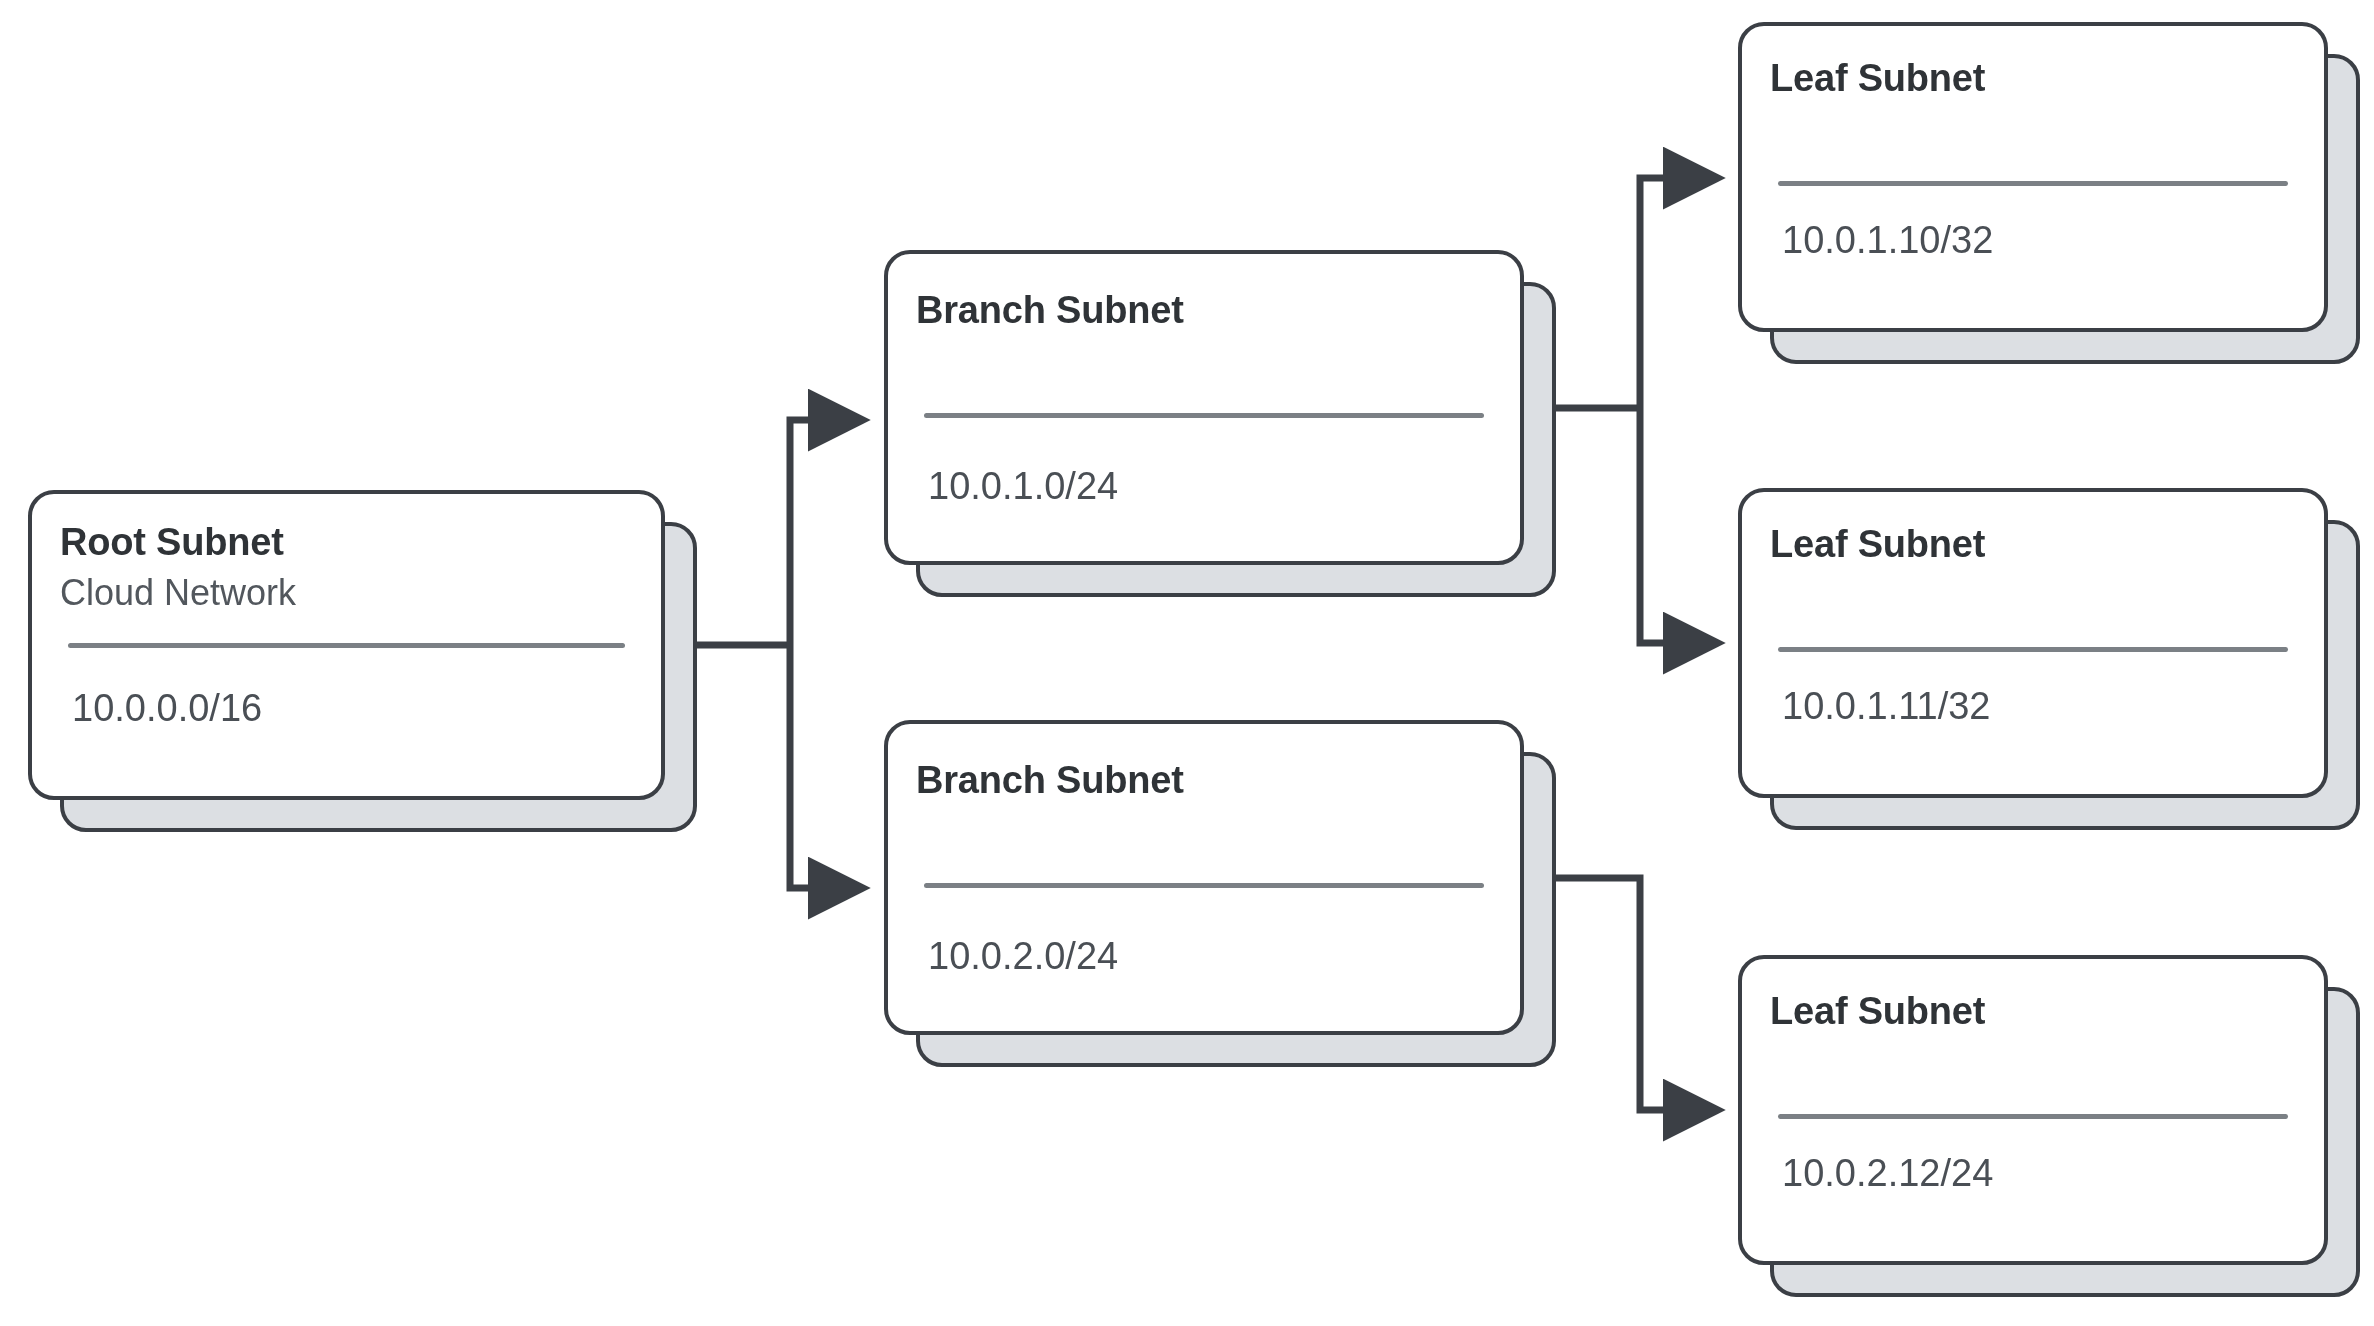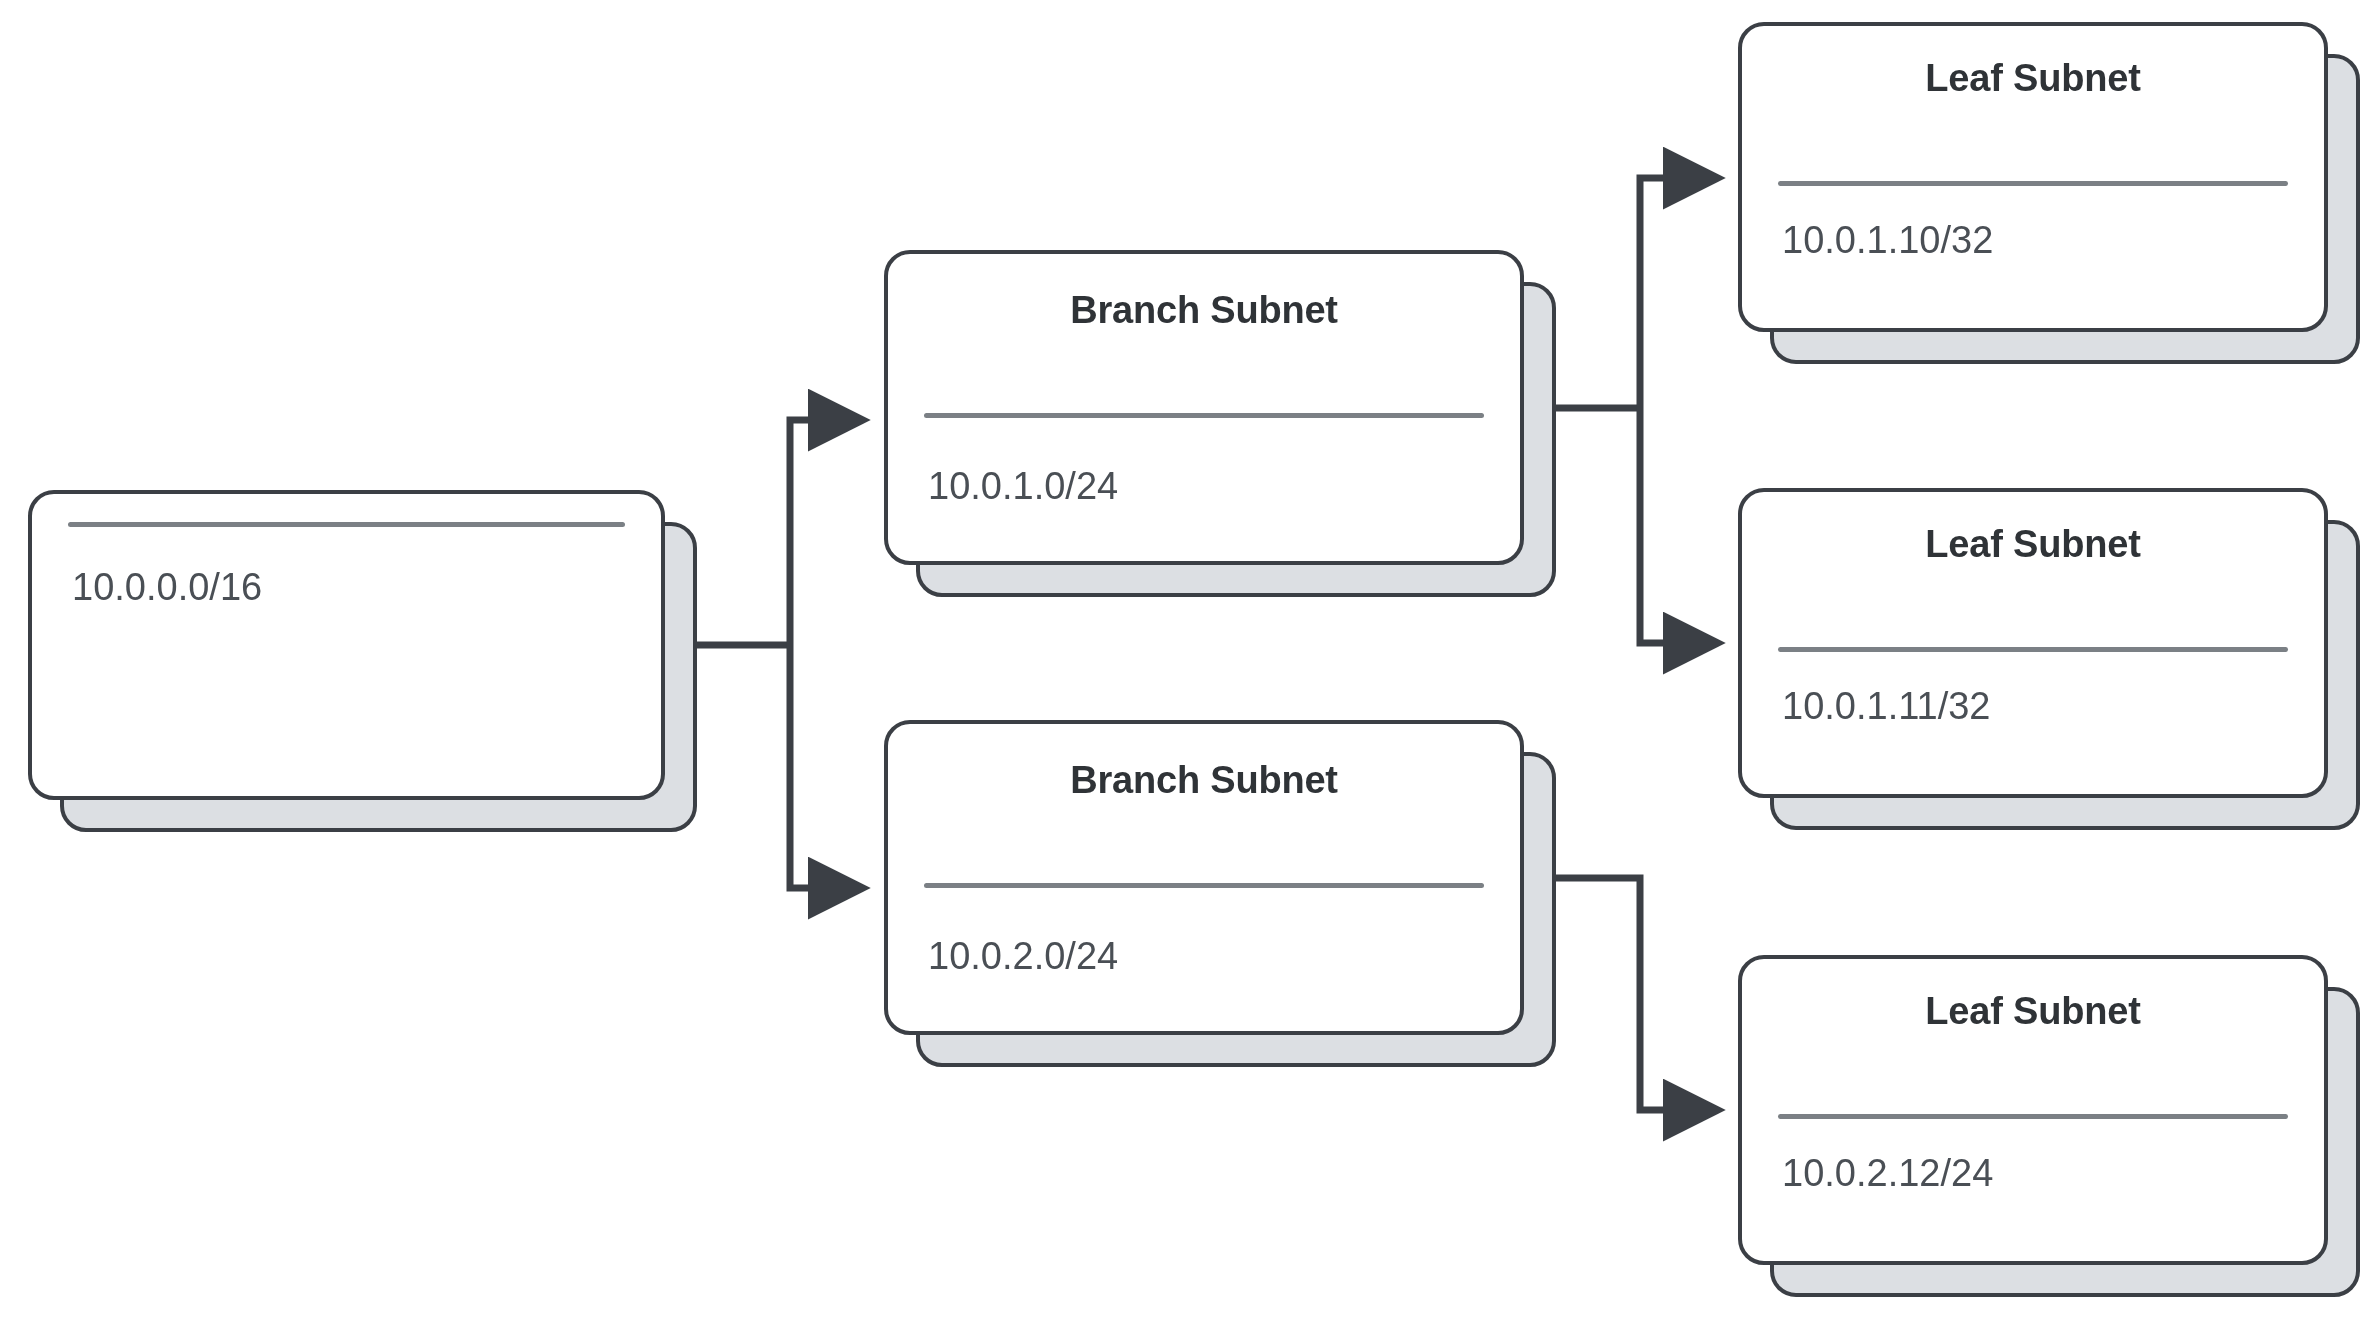--- a/index.html
+++ b/index.html
@@ -28,21 +28,22 @@
     left:0;top:0;
     background:#ffffff;
     border:4px solid #3b3f45;
     border-radius:26px;
     box-sizing:border-box;
     display:flex;
     flex-direction:column;
   }
   .card-head{
     padding-top:30px;
-    text-align:center;
+    text-align:left;
+    padding-left:28px;
   }
   .card-title{
     font-size:38px;
     font-weight:bold;
     color:#2f3337;
     letter-spacing:-0.2px;
     line-height:1.18;
   }
   .card-sub{
     font-size:36px;
@@ -103,20 +104,24 @@
     </g>
 
     <g>
       <path d="M 1530 878 L 1640 878 L 1640 1110 L 1710 1110" fill="none" stroke="#3b3f45" stroke-width="7" marker-end="url(#arrow)"></path>
     </g>
   </svg>
 
   <div class="node node-root" style="left:28px;top:490px;width:669px;height:342px;">
     <div class="shadow-card" style="left:32px;top:32px;width:637px;height:310px;"></div>
     <div class="main-card" style="width:637px;height:310px;">
+      <div class="card-head">
+        <div class="card-title">Root Subnet</div>
+        <div class="card-sub">Cloud Network</div>
+      </div>
       <div class="divider"></div>
       <div class="card-cidr">10.0.0.0/16</div>
     </div>
   </div>
 
   <div class="node node-branch" style="left:884px;top:250px;width:672px;height:347px;">
     <div class="shadow-card" style="left:32px;top:32px;width:640px;height:315px;"></div>
     <div class="main-card" style="width:640px;height:315px;">
       <div class="card-head">
         <div class="card-title">Branch Subnet</div>

